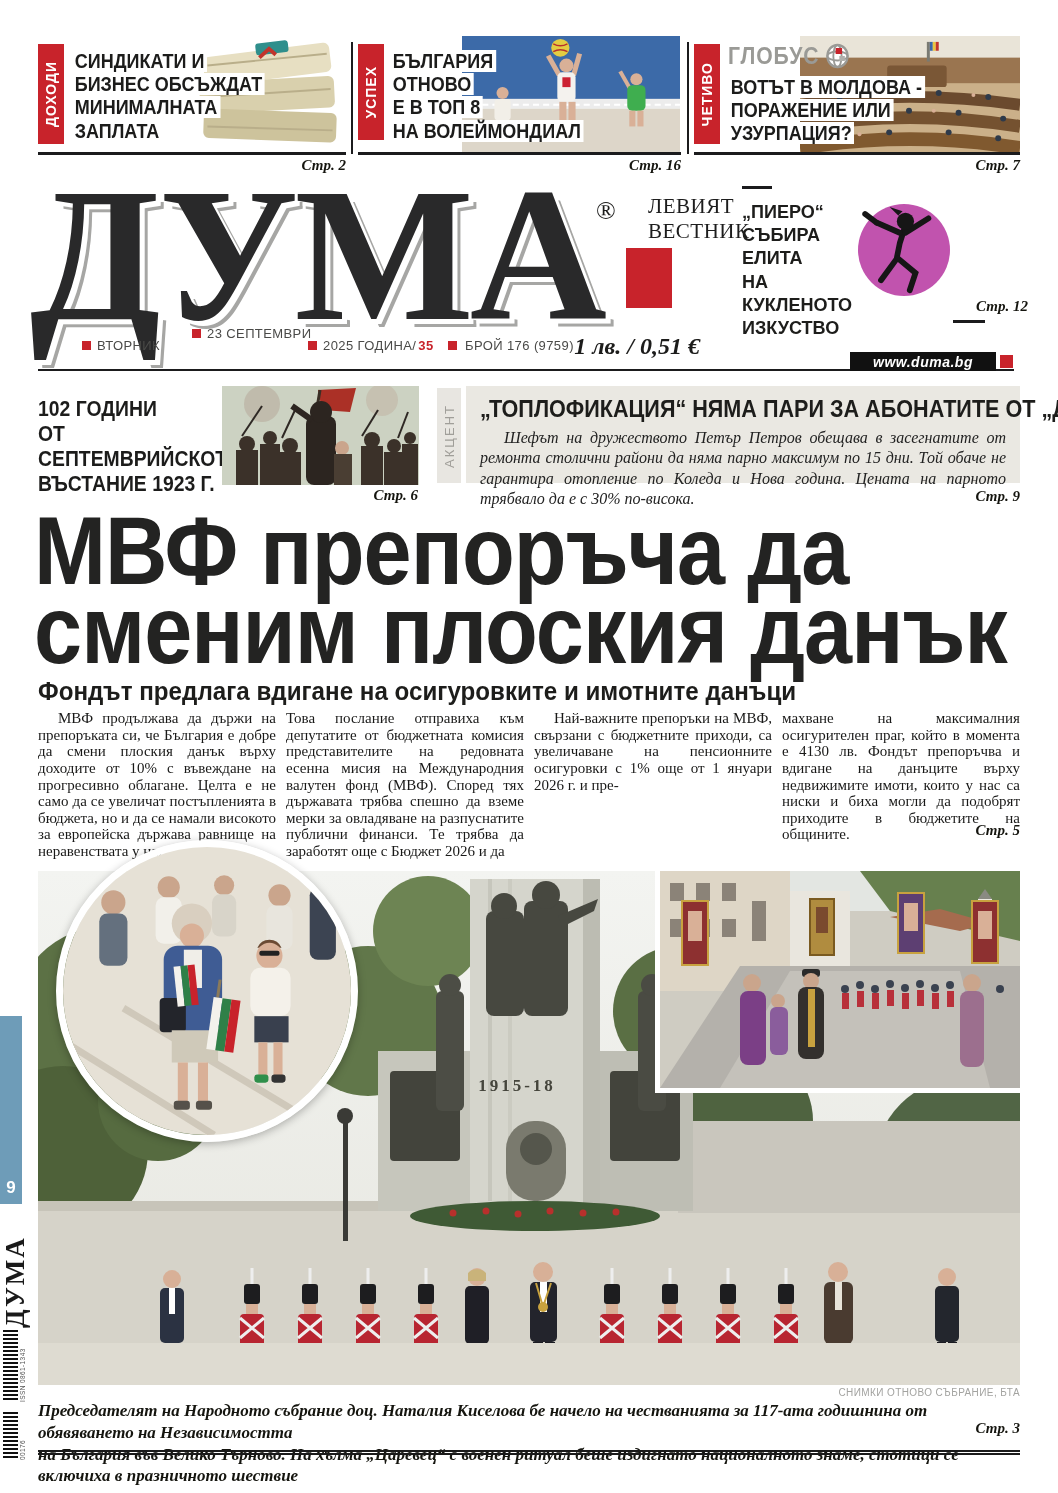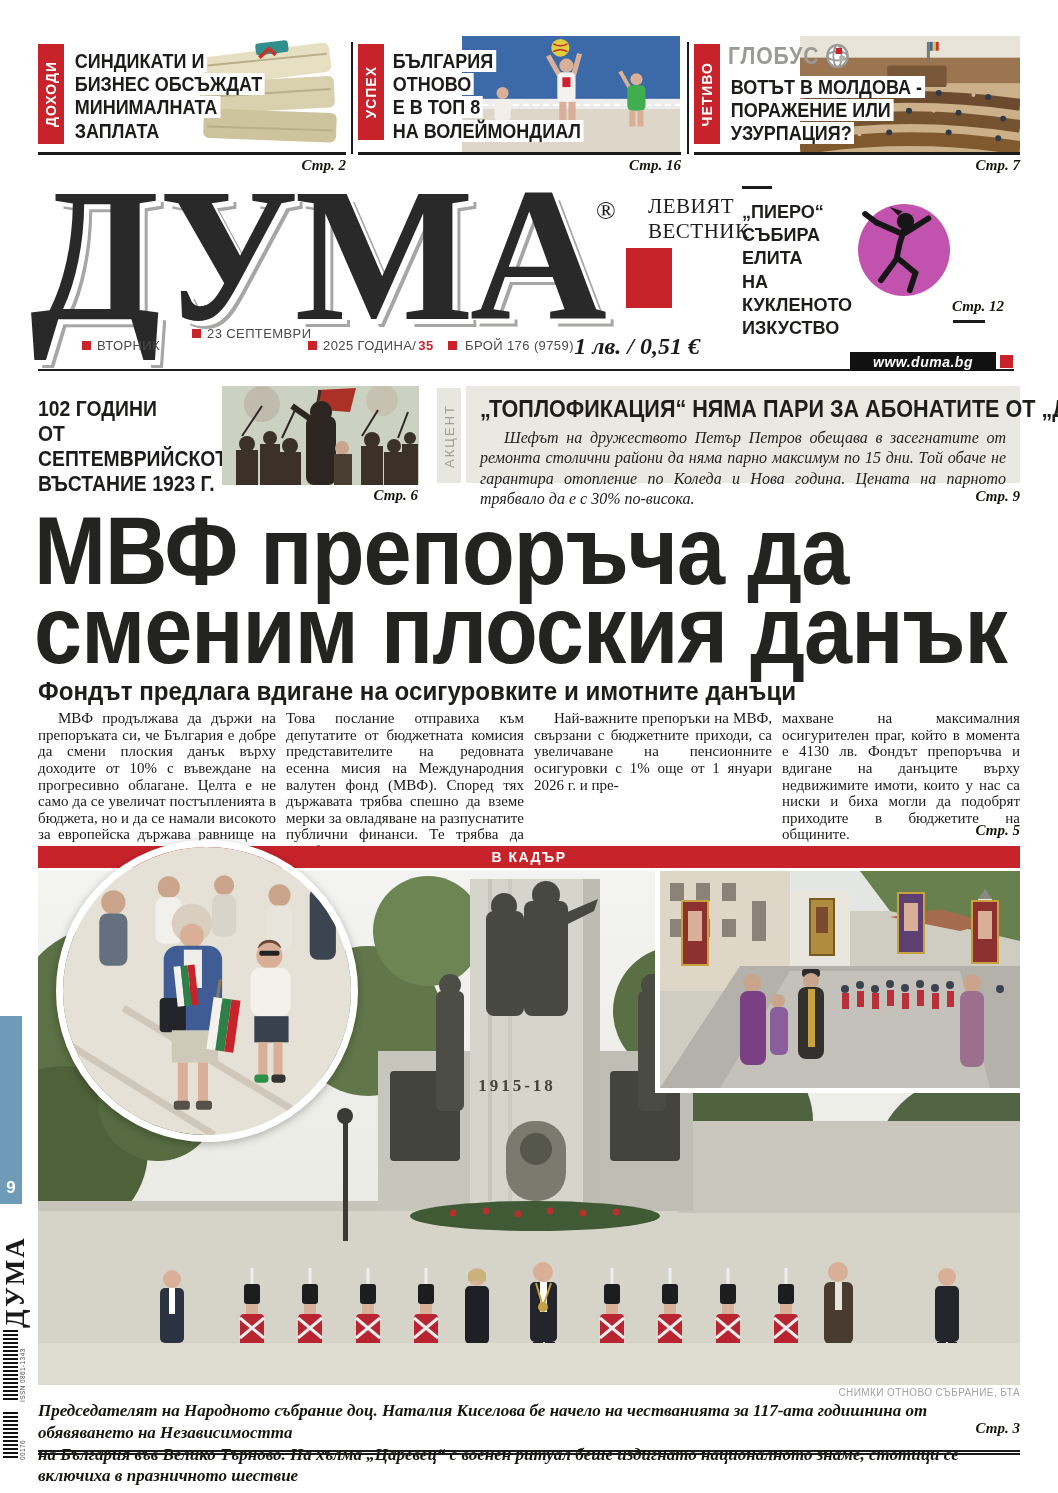--- a/index.html
+++ b/index.html
@@ -213,21 +213,21 @@
           <path d="M27 20 L11 13"></path>
           <path d="M11 13 L3 7"></path>
           <path d="M31 20 L47 10"></path>
           <path d="M25 38 L14 53"></path>
           <path d="M26 38 L38 48 L34 60"></path>
         </g>
         <circle cx="31" cy="12" r="6" fill="#161616"></circle>
         <path d="M26 8 L20 2 L29 5 Z" fill="#161616"></path>
       </svg>
     </div>
-    <div class="abs sref" style="left:924px;top:298px;width:80px;">Стр. 12</div>
+    <div class="abs sref" style="left:948px;top:298px;width:80px;">Стр. 12</div>
     <div class="abs rule" style="left:953px;top:320px;width:32px;height:3px;"></div>
 
     <div class="abs dl-item" style="left:38px;top:338px;margin-left:44px;">
       <span class="dl-bullet"></span>
       <span>ВТОРНИК</span>
     </div>
     <div class="abs dl-item" style="left:172px;top:326px;padding-left:20px;">
       <span class="dl-bullet"></span>
       <span>23 СЕПТЕМВРИ</span>
     </div>
@@ -313,23 +313,20 @@
       <div class="col">
         <p class="indent">Най-важните препоръки на МВФ, свързани с бюджетните приходи, са увеличаване на пенсионните осигуровки с 1% още от 1 януари 2026 г. и пре-</p>
       </div>
       <div class="col">
           <p>махване на максималния осигурителен праг, който в момента е 4130 лв. Фондът препоръчва и вдигане на данъците върху недвижимите имоти, които у нас са ниски и биха могли да подобрят приходите в бюджетите на общините.</p>
         </div>
     </div>
     <div class="abs sref" style="left:930px;top:822px;width:90px;">Стр. 5</div>
   </div>
 
-  <div class="abs kadbar" style="left:38px;top:846px;width:982px;height:22px;">
-    <span>В КАДЪР</span>
-  </div>
 
   <div class="abs photo" style="left:38px;top:871px;width:982px;height:514px;">
     <svg viewBox="0 0 982 514" preserveAspectRatio="none">
       <defs>
         <linearGradient id="sky" x1="0" y1="0" x2="0" y2="1">
           <stop offset="0" stop-color="#f3f4f1"></stop>
             <stop offset="1" stop-color="#e6e6df"></stop>
         </linearGradient>
       </defs>
       <rect width="982" height="514" fill="url(#sky)"></rect>

